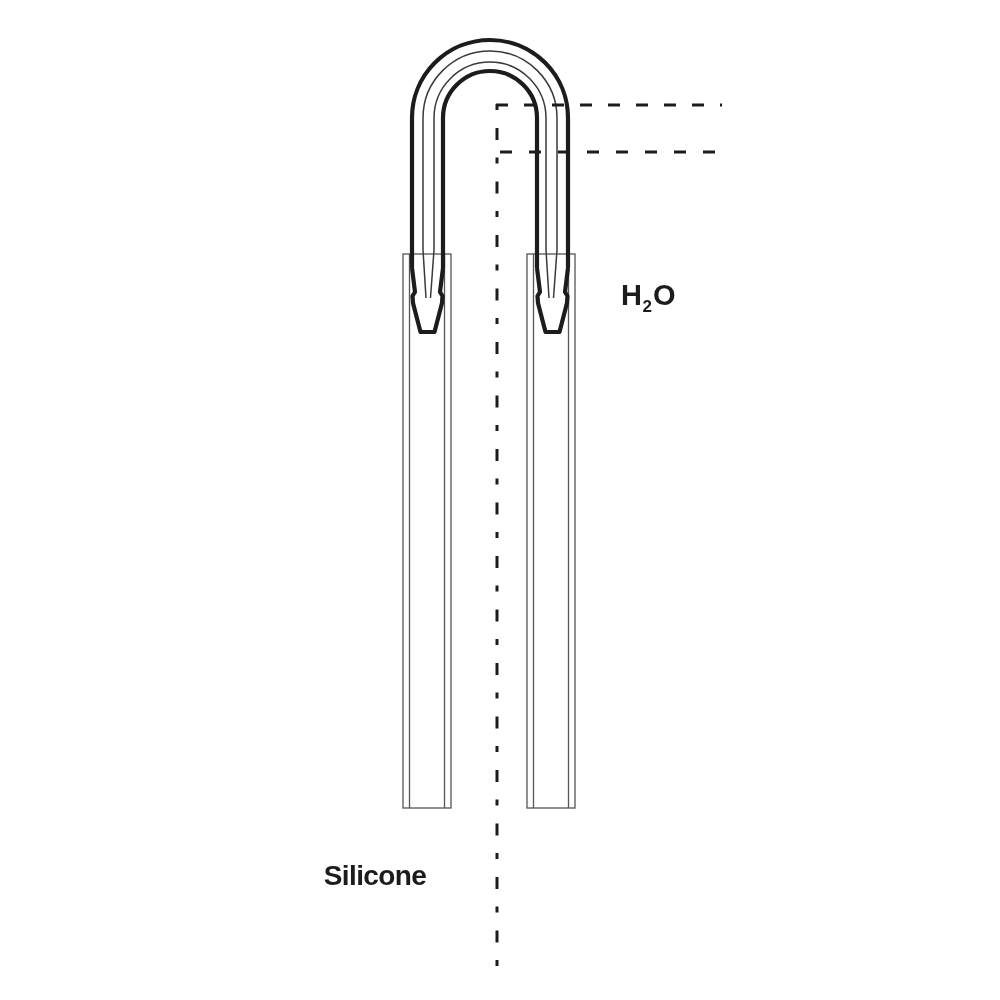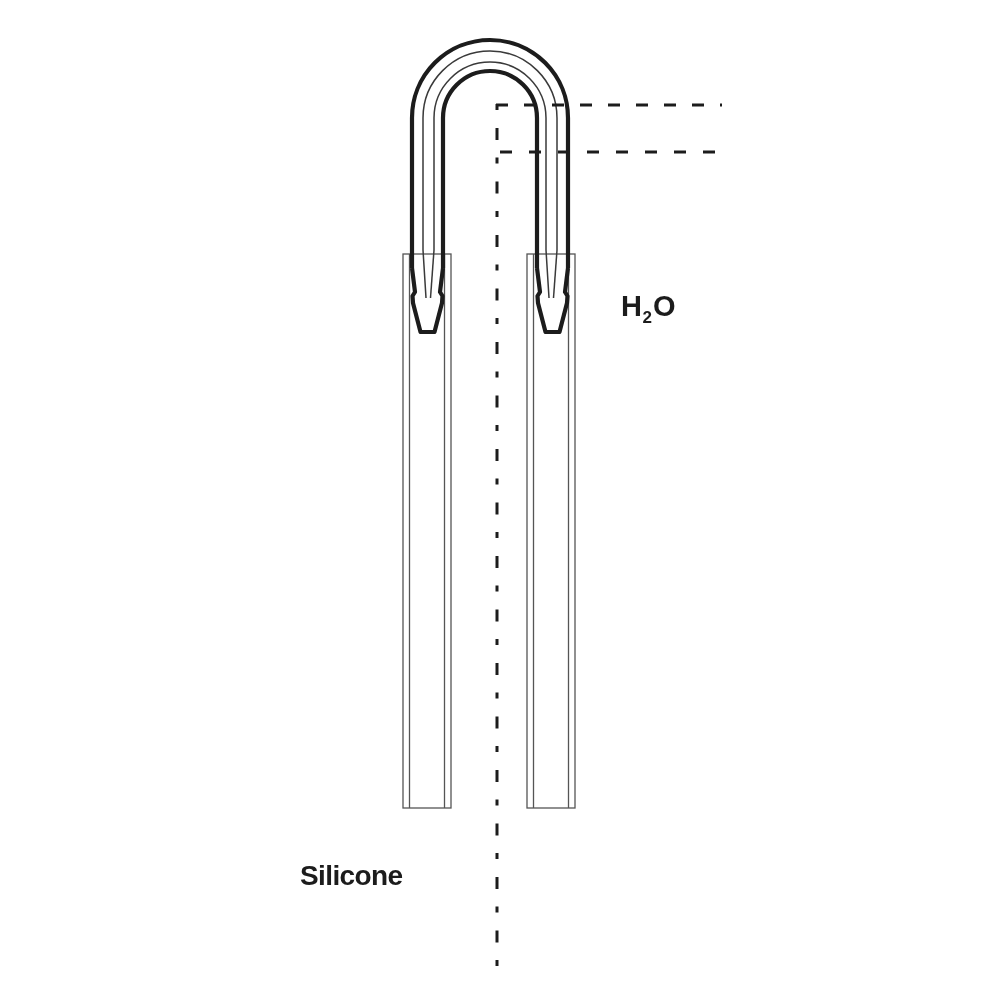--- a/index.html
+++ b/index.html
@@ -23,36 +23,37 @@
     }
     .label {
       position: absolute;
       font-family: "Liberation Sans", sans-serif;
       font-weight: bold;
       color: #1c1c1c;
       white-space: nowrap;
     }
     .water-label {
       left: 621px;
-      top: 291px;
+      top: 274px;
       font-size: 29px;
       letter-spacing: -0.5px;
-      line-height: 30px;
+      line-height: 43px;
     }
     .water-label .sub {
       font-size: 17px;
       position: relative;
       top: 7px;
       letter-spacing: 0;
       margin: 0 1px;
     }
     .tubing-label {
       left: 300px;
       top: 855px;
       width: 150px;
+      text-align: center;
       font-size: 28px;
       letter-spacing: -0.6px;
       line-height: 41px;
     }
     .tubing-label span { display: block; }
   </style>
 </head>
 <body>
 
 <svg id="diagram" viewBox="0 0 1000 1000" xmlns="http://www.w3.org/2000/svg">

